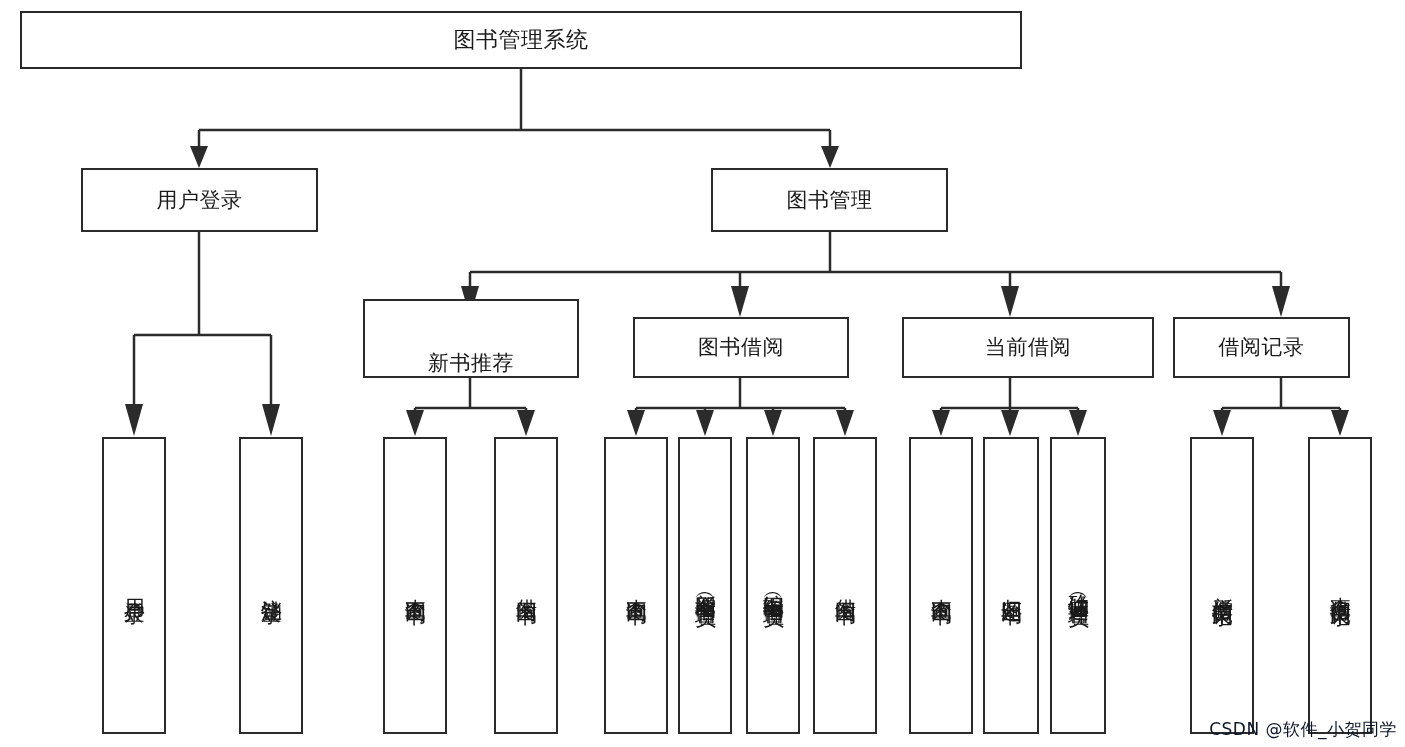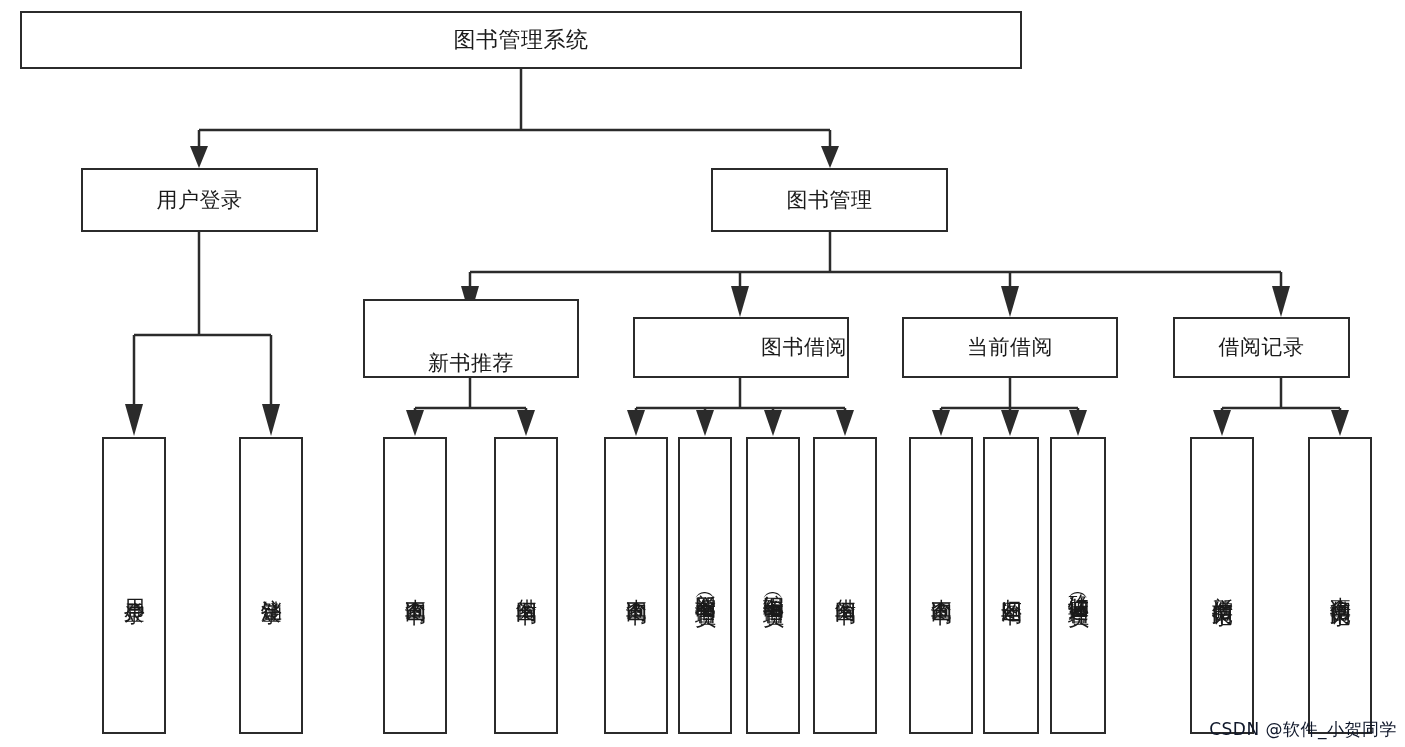--- a/index.html
+++ b/index.html
@@ -145,24 +145,24 @@
 <div class="node horiz" style="left:81px; top:168px; width:237px; height:64px;">
   <span>用户登录</span>
 </div>
 <div class="node horiz" style="left:711px; top:168px; width:237px; height:64px;justify-content:center;">
   <span>图书管理</span>
 </div>
 
 <div class="node horiz" style="left:363px; top:299px; width:216px; height:79px;align-items:flex-end;">
   <span>新书推荐</span>
 </div>
-<div class="node horiz" style="left:633px; top:317px; width:216px; height:61px;justify-content:flex-end;">
+<div class="node horiz" style="left:633px; top:317px; width:216px; height:61px;">
   <span>图书借阅</span>
 </div>
-<div class="node horiz" style="left:902px; top:317px; width:216px; height:61px;text-align:center;">
+<div class="node horiz" style="left:902px; top:317px; width:252px; height:61px;text-align:center;">
   <span>当前借阅</span>
 </div>
 <div class="node horiz" style="left:1173px; top:317px; width:177px; height:61px;">
   <span>借阅记录</span>
 </div>
 
 <div class="node vert" style="left:102px; top:437px; width:64px; height:297px;">
   <span>用户登录</span>
 </div>
 <div class="node vert" style="left:239px; top:437px; width:64px; height:297px;">

